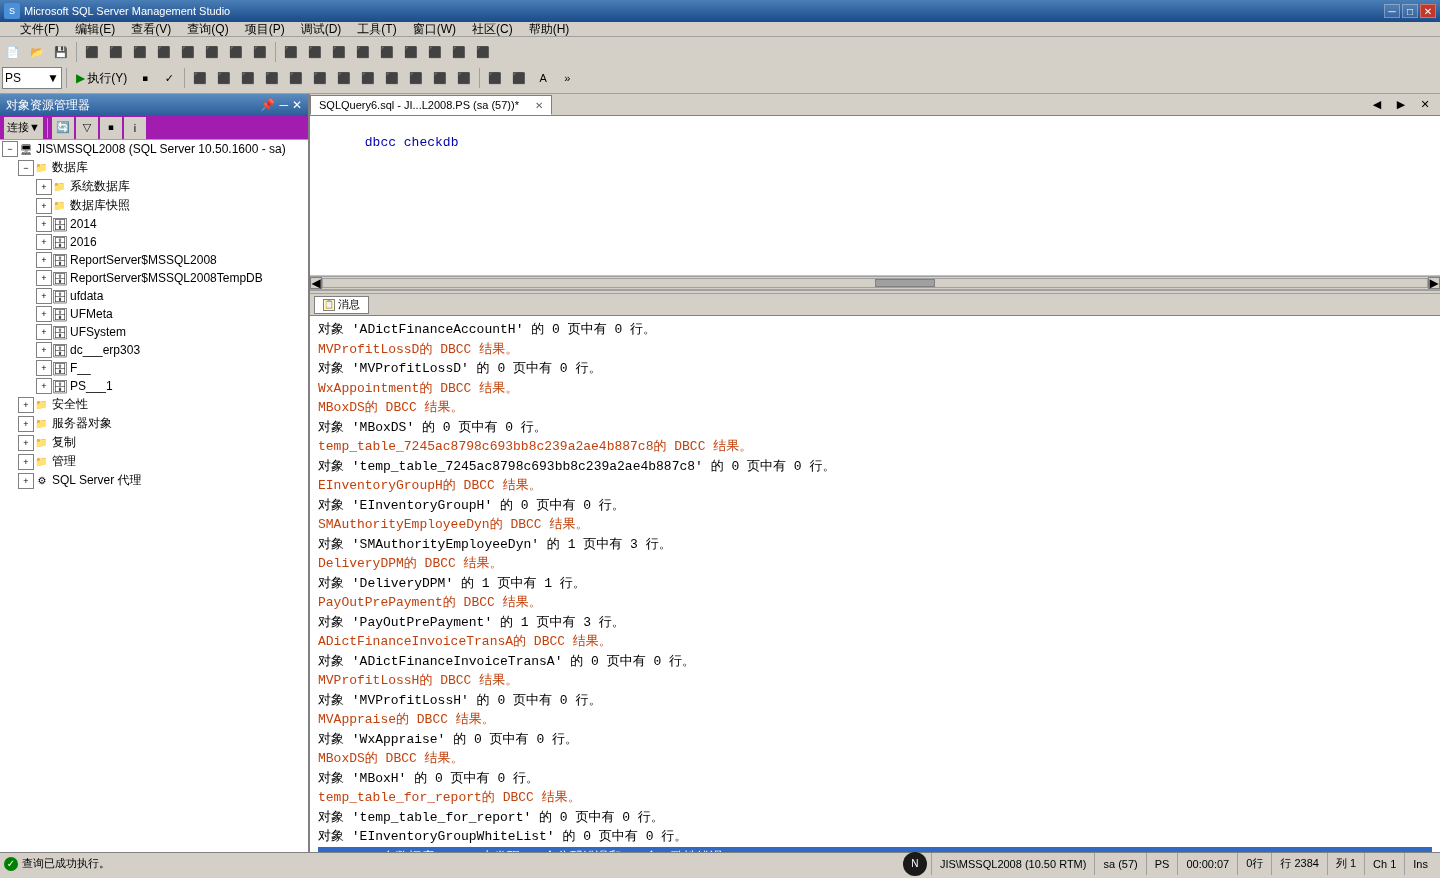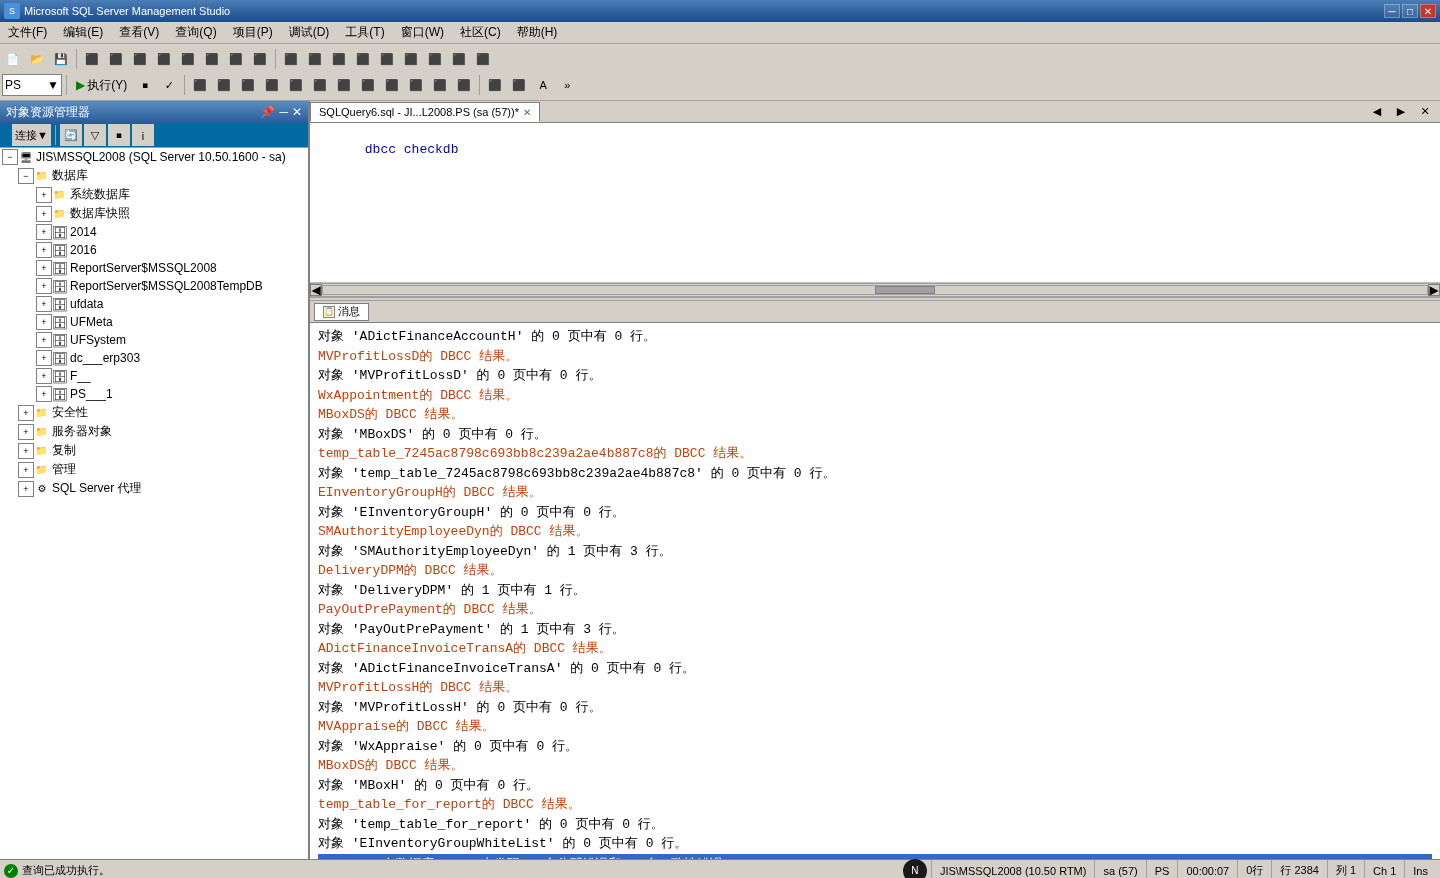--- a/index.html
+++ b/index.html
@@ -47,24 +47,24 @@
       cursor: pointer;
       border: 1px solid rgba(255,255,255,0.3);
       background: rgba(255,255,255,0.1);
       color: white;
     }
     #title-bar .win-btn.close { background: #c0392b; }
 
     
     #menu-bar {
       background: #d4d0c8;
-      height: 22px;
-      display: flex;
-      align-items: center;
-      padding: 0 0;
+      height: 15px;
+      display: flex;
+      align-items: center;
+      padding: 0 12px;
       border-bottom: 1px solid #a0a0a0;
     }
     #menu-bar .menu-item {
       padding: 2px 8px;
       font-size: 12px;
       cursor: pointer;
       white-space: nowrap;
     }
 
     
@@ -134,26 +134,26 @@
       background: linear-gradient(to bottom, #5b8cbf, #2a5c9a);
       color: white;
       padding: 3px 6px;
       font-size: 12px;
       display: flex;
       align-items: center;
       justify-content: space-between;
       height: 22px;
     }
     #obj-explorer-toolbar {
-      background: #0369a1;
+      background: #a21caf;
       border-bottom: 1px solid #a0a0a0;
       display: flex;
       align-items: center;
       height: 24px;
-      padding: 12px;
+      padding: 4px;
       gap: 2px;
     }
     #tree-area {
       flex: 1;
       overflow-y: auto;
       overflow-x: auto;
       background: white;
       font-size: 12px;
     }
     .tree-item {
@@ -205,21 +205,21 @@
     .query-tab {
       height: 20px;
       background: #d4d0c8;
       border: 1px solid #808080;
       border-bottom: none;
       padding: 2px 8px;
       font-size: 11px;
       cursor: pointer;
       display: flex;
       align-items: center;
-      gap: 4px;
+      gap: 16px;
       white-space: nowrap;
     }
     .query-tab.active {
       background: white;
       border-bottom: 1px solid white;
       z-index: 1;
     }
     .tab-close {
       font-size: 10px;
       cursor: pointer;

